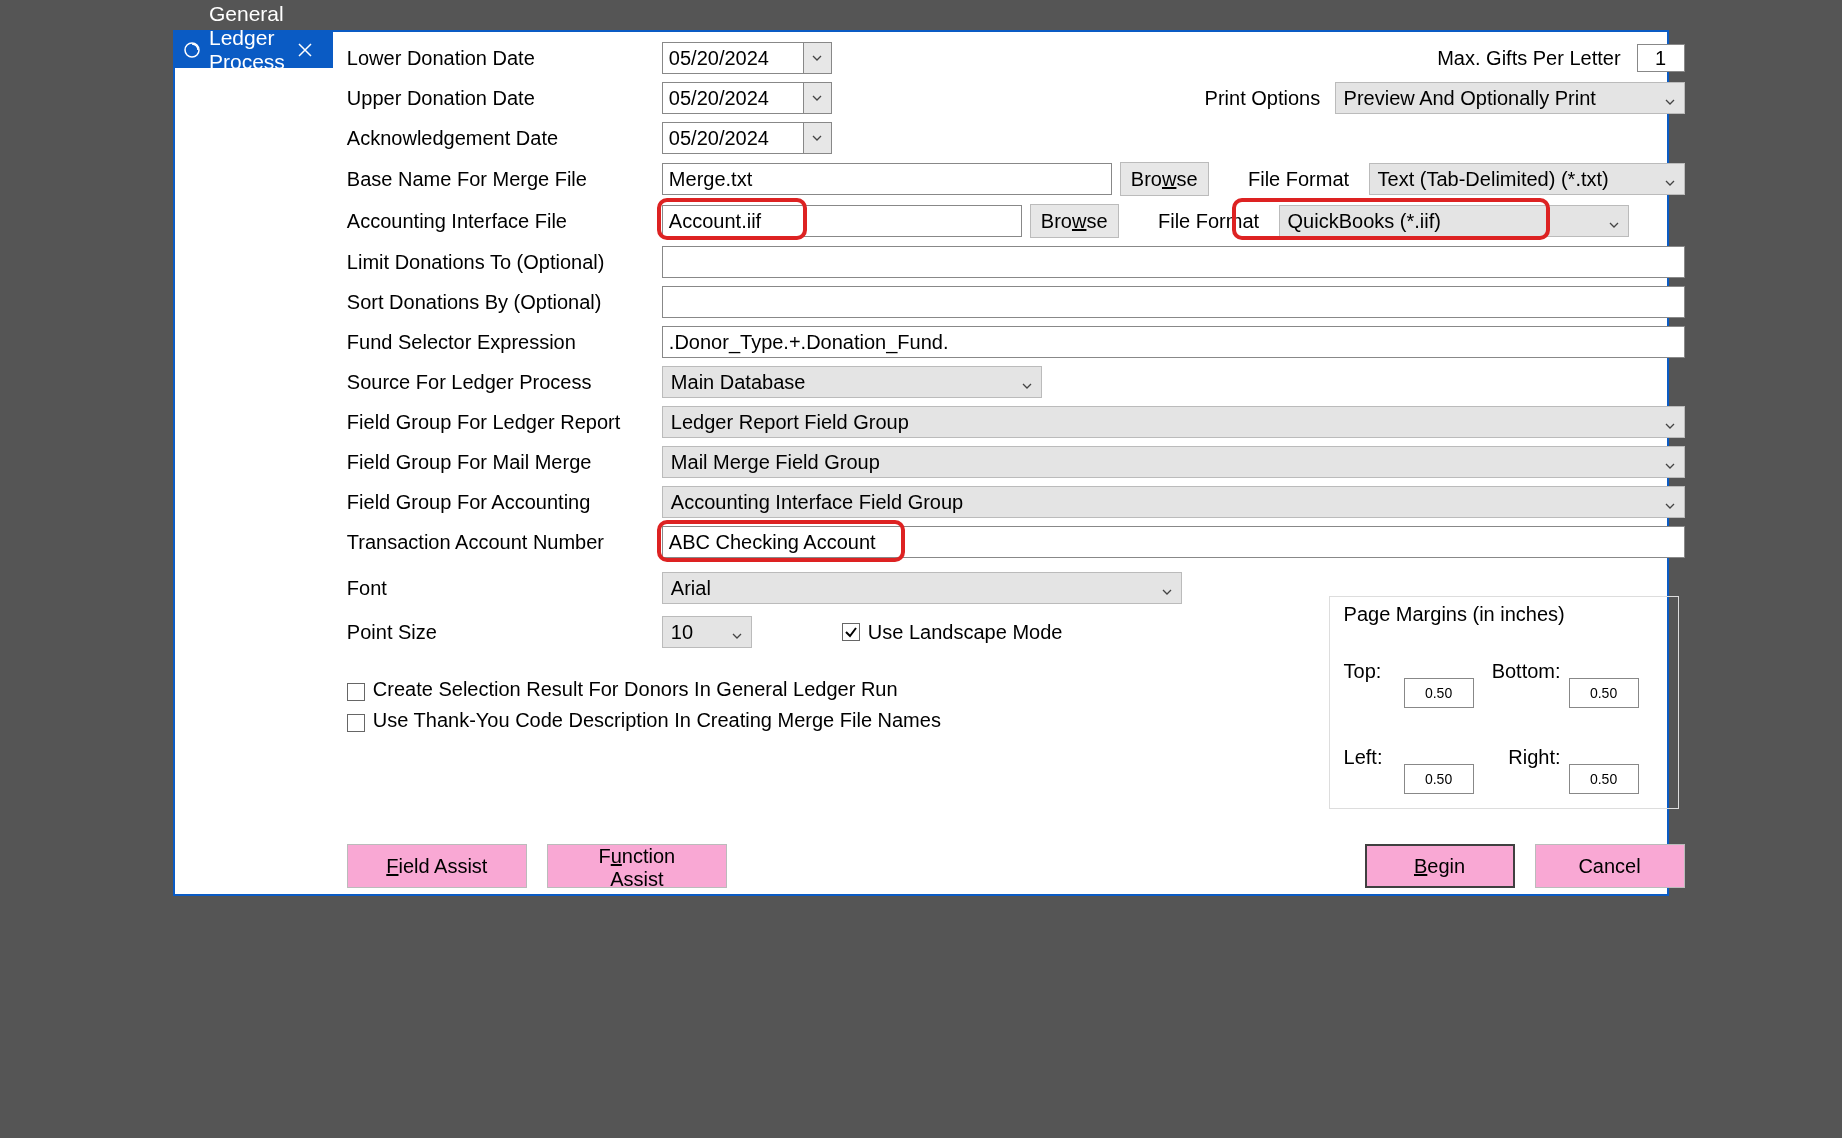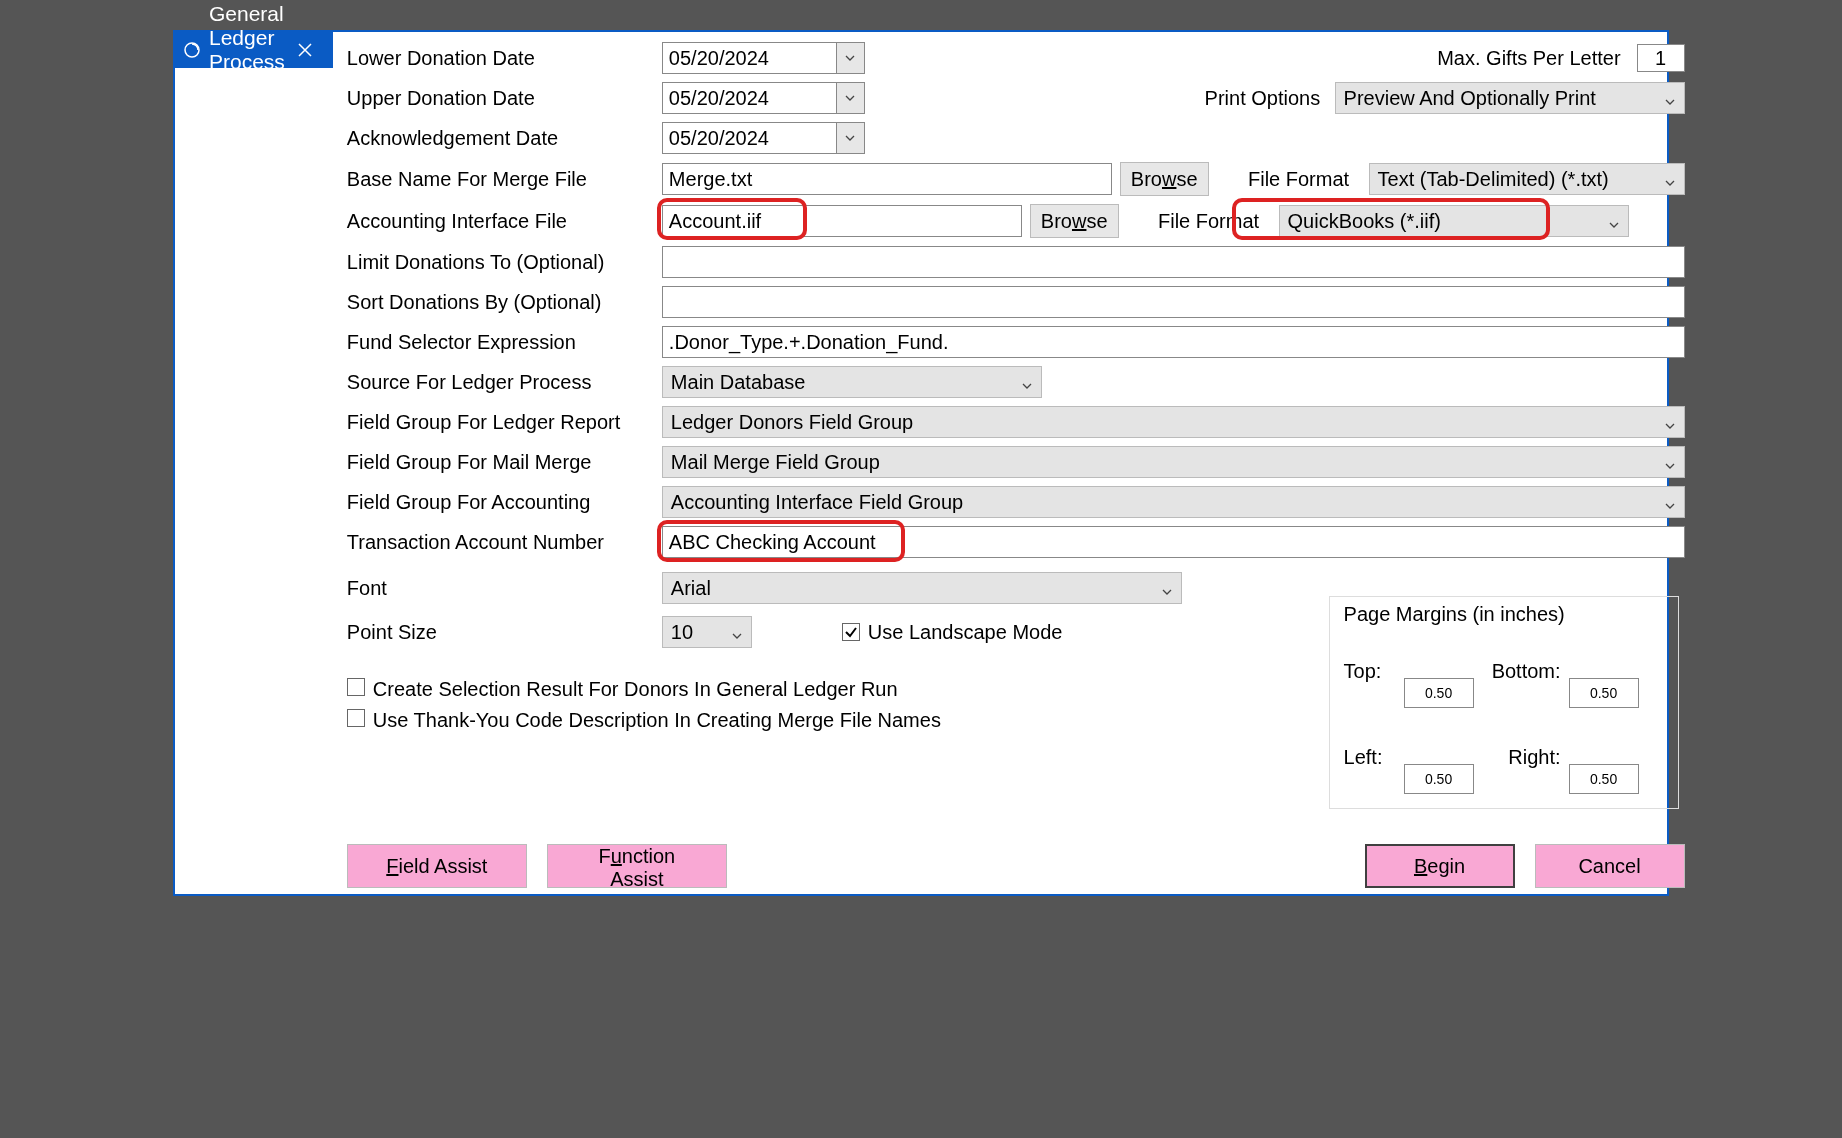--- a/index.html
+++ b/index.html
@@ -52,21 +52,21 @@
     display:flex;
     align-items:center;
     margin-bottom: 8px;
     min-height: 32px;
   }
   .label-col {
     width: 315px;
     font-size: 20px;
   }
   .date-input {
-    width: 203px;
+    width: 170px;
     height: 32px;
     border: 1px solid #888;
     display:flex;
     align-items:center;
     background:#fff;
   }
   .date-input .date-text {
     flex:1;
     padding: 0 6px;
     font-size: 20px;
@@ -134,21 +134,21 @@
     pointer-events:none;
   }
   .checkbox {
     width:18px; height:18px; border:1px solid #666;
     display:inline-flex; align-items:center; justify-content:center;
     margin-right:8px; background:#fff;
     vertical-align: middle;
   }
   .check-row {
     display:flex;
-    align-items:flex-start;
+    align-items:flex-end;
     font-size:20px;
     margin-top:8px;
   }
   .margins-box {
     border:1px solid #ddd;
     padding: 6px 14px 14px 14px;
     position:absolute;
     right: 20px;
     top: 564px;
     width: 350px;
@@ -315,21 +315,21 @@
         <span class="dd-text">Main Database</span>
         <span class="dd-caret"><svg width="10" height="6" viewBox="0 0 10 6">
               <path d="M1 1 L5 5 L9 1" fill="none" stroke="#444" stroke-width="1.3"></path>
             </svg></span>
       </div>
     </div>
 
     <div class="row">
       <div class="label-col">Field Group For Ledger Report</div>
       <div class="dropdown" style="flex:1">
-        <span class="dd-text">Ledger Donors Field Group</span>
+        <span class="dd-text">Ledger Report Field Group</span>
         <span class="dd-caret"><svg width="10" height="6" viewBox="0 0 10 6">
               <path d="M1 1 L5 5 L9 1" fill="none" stroke="#444" stroke-width="1.3"></path>
             </svg></span>
       </div>
     </div>
 
     <div class="row">
       <div class="label-col">Field Group For Mail Merge</div>
       <div class="dropdown" style="flex:1">
         <span class="dd-text">Mail Merge Field Group</span>

